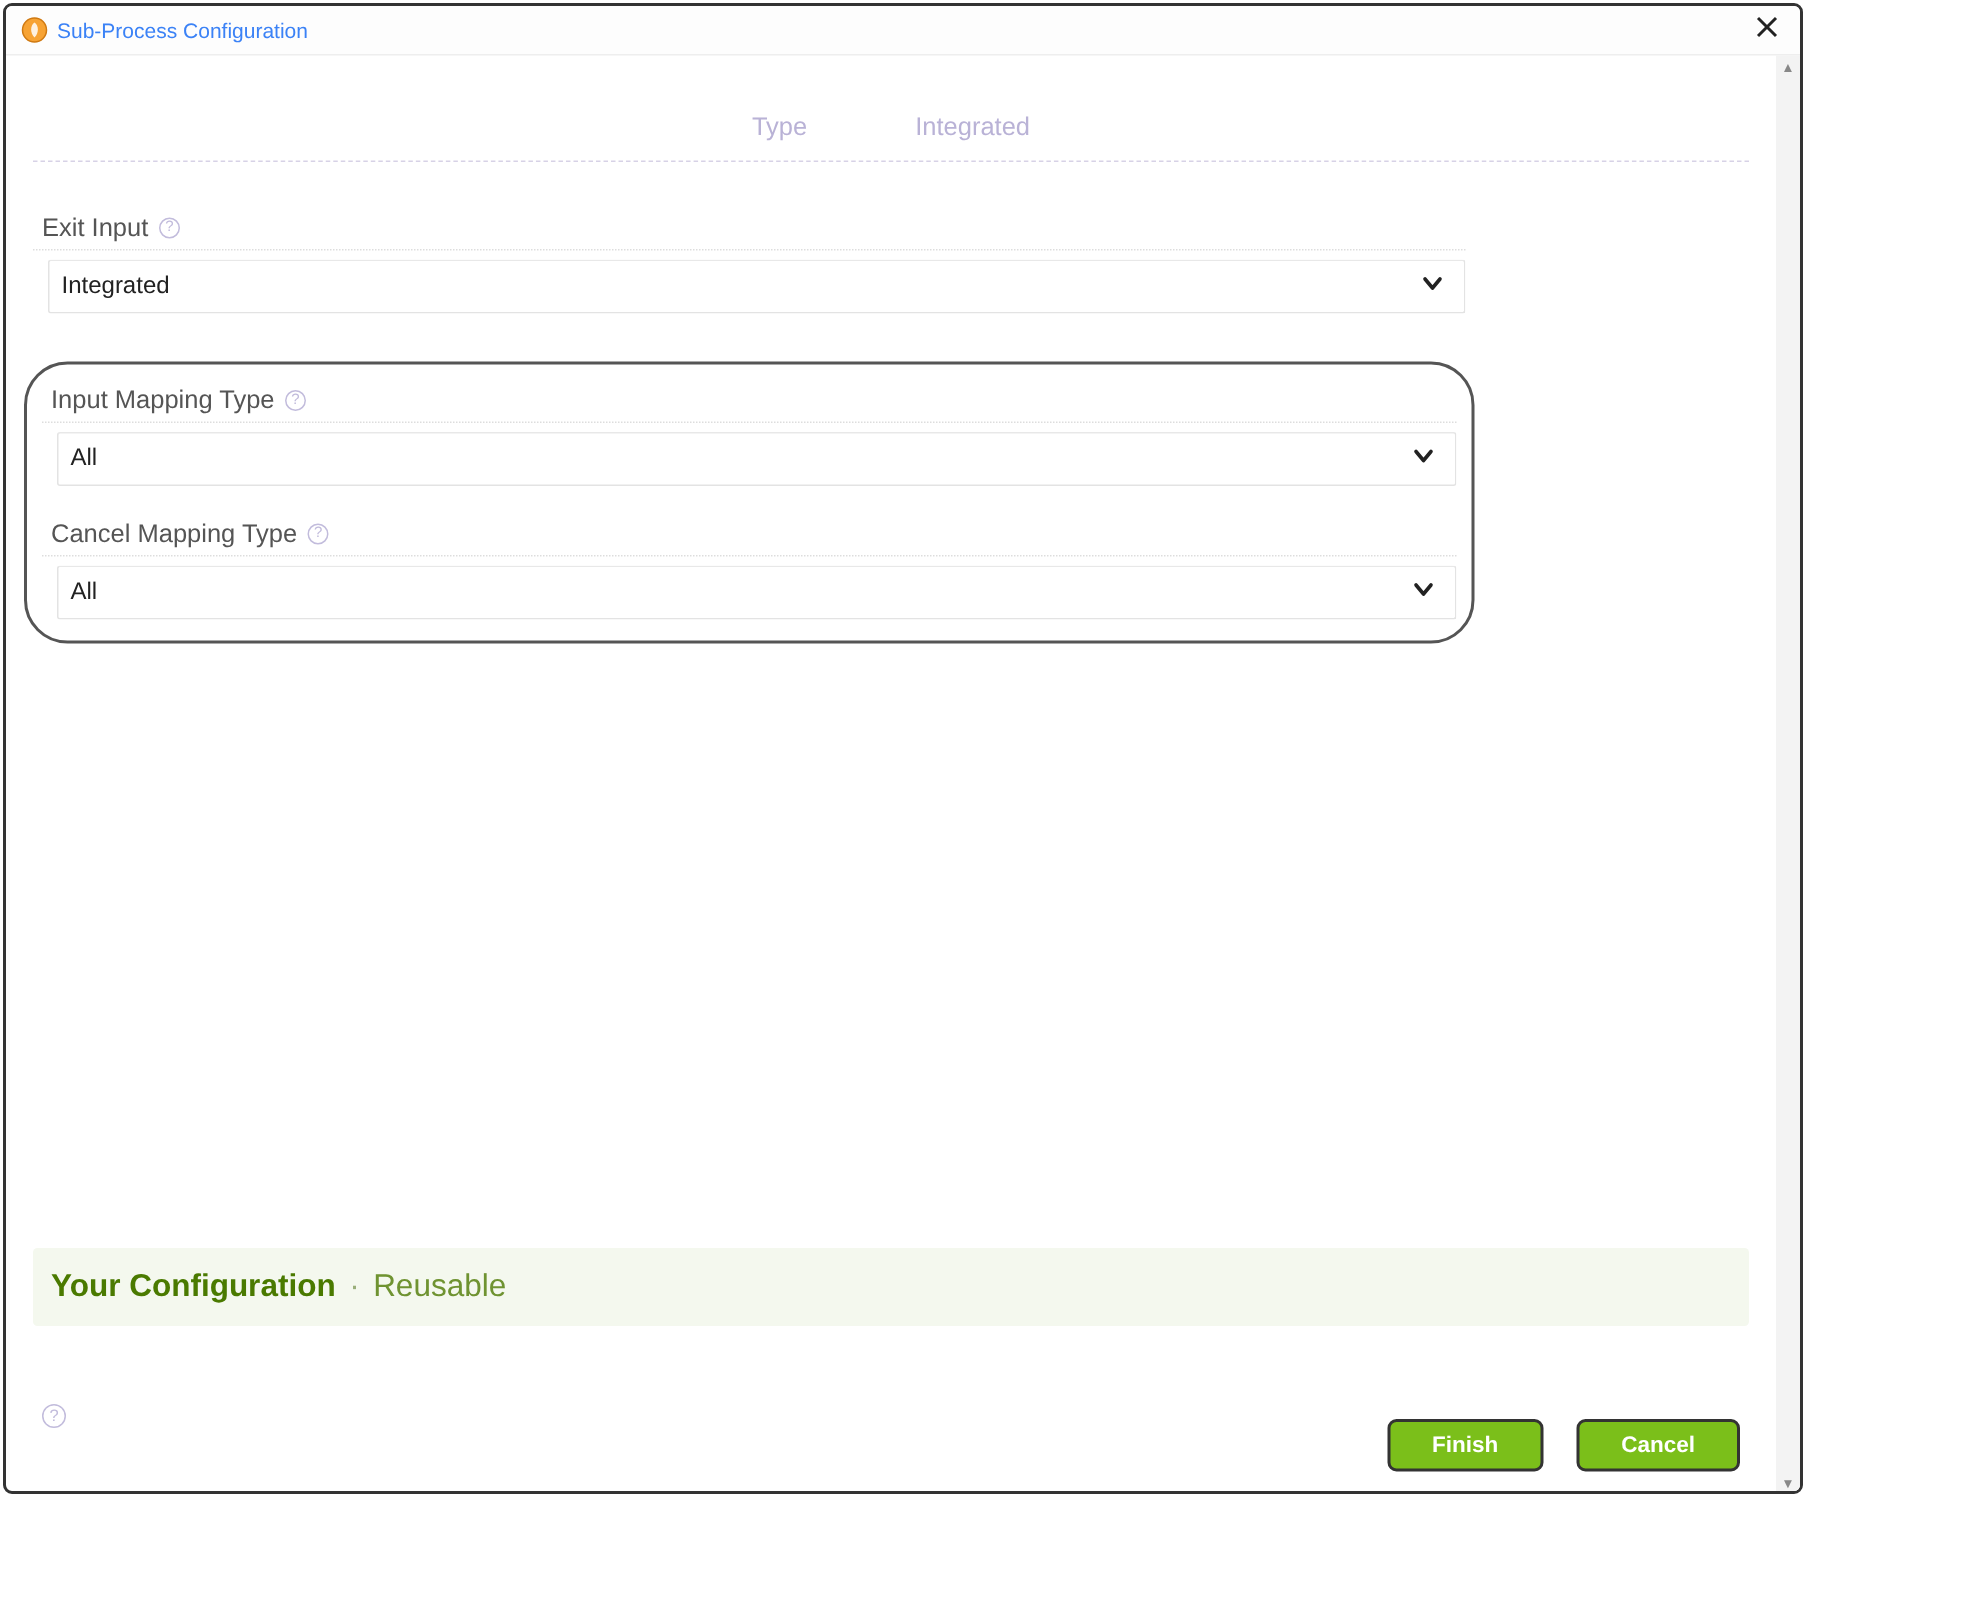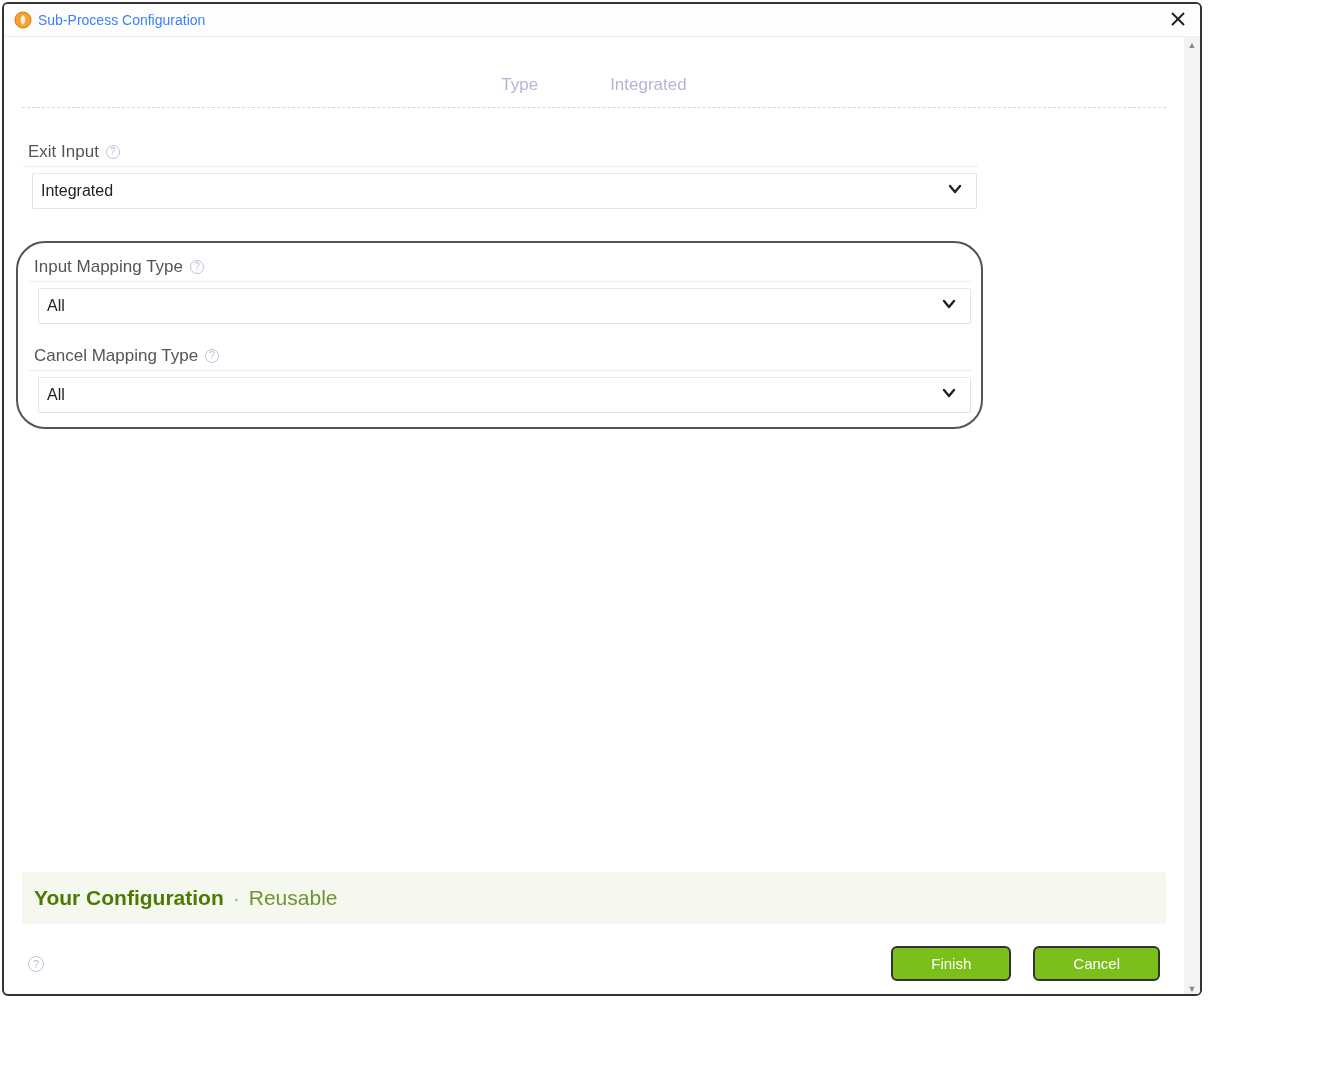--- a/index.html
+++ b/index.html
@@ -184,25 +184,26 @@
       align-items: center;
       justify-content: center;
       font-size: 11px;
     }
     .footer-spacer { flex: 1; }
     .btn {
       background: #7bbf1a;
       color: #fff;
       border: 2px solid #333;
       border-radius: 6px;
-      padding: 7px 38px;
+      padding: 7px 28px;
       font-size: 15px;
-      font-weight: 400;
+      font-weight: 700;
       margin-left: 22px;
       cursor: pointer;
+      margin-top: 40px;
     }
 
     
     .fake-scrollbar {
       position: absolute;
       right: 0;
       top: 0;
       bottom: 0;
       width: 16px;
       background: #f3f3f3;

